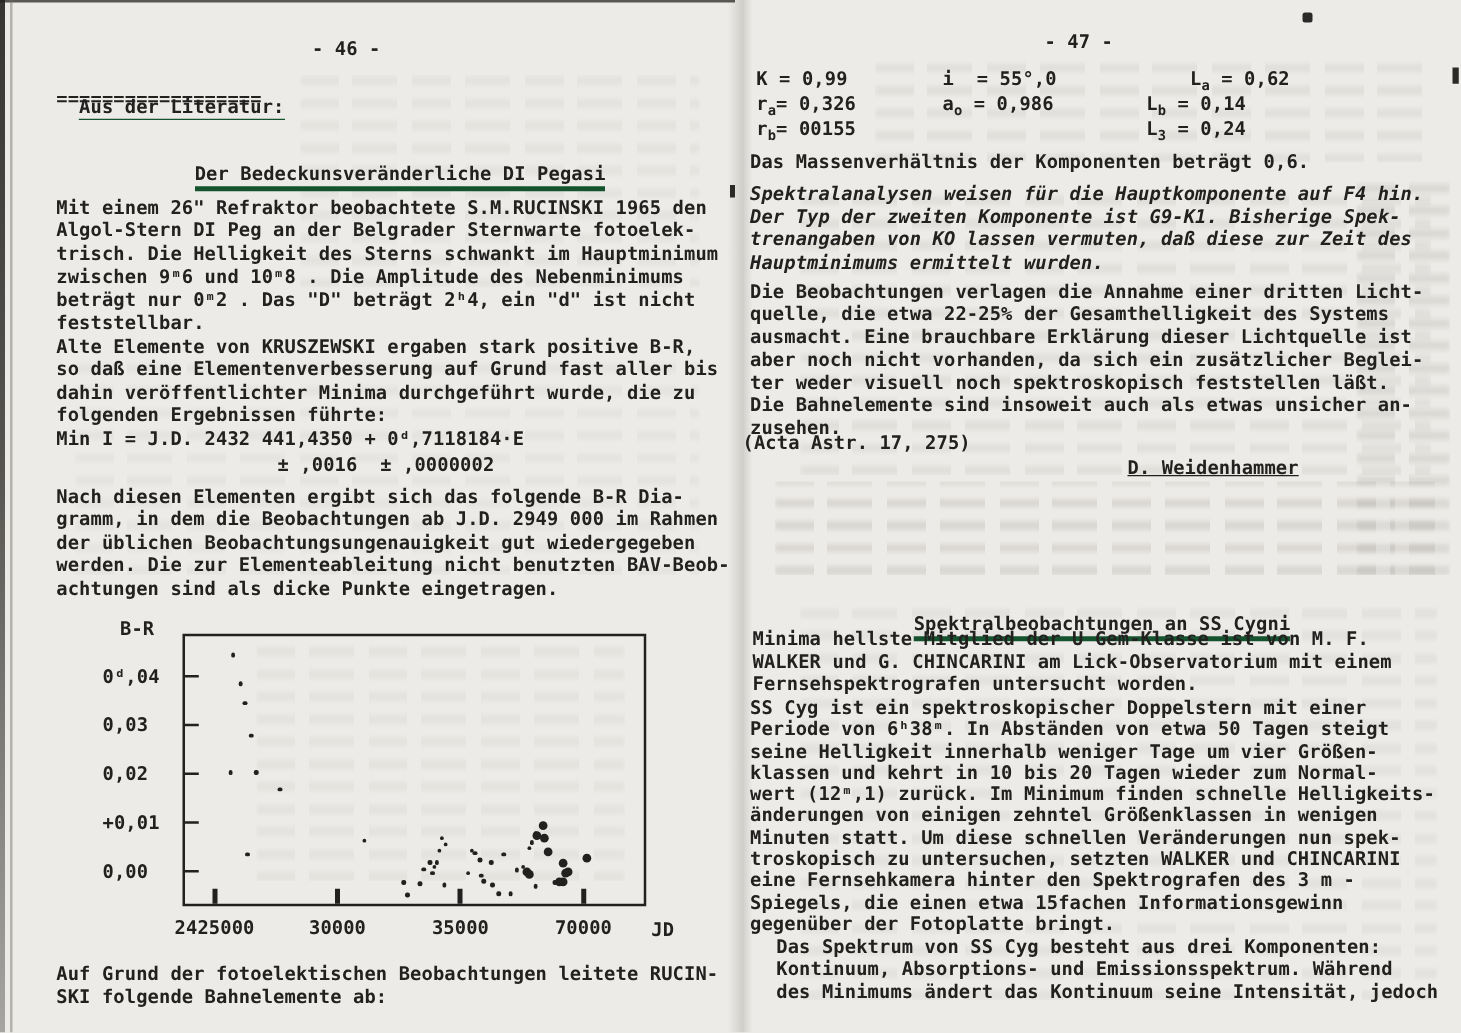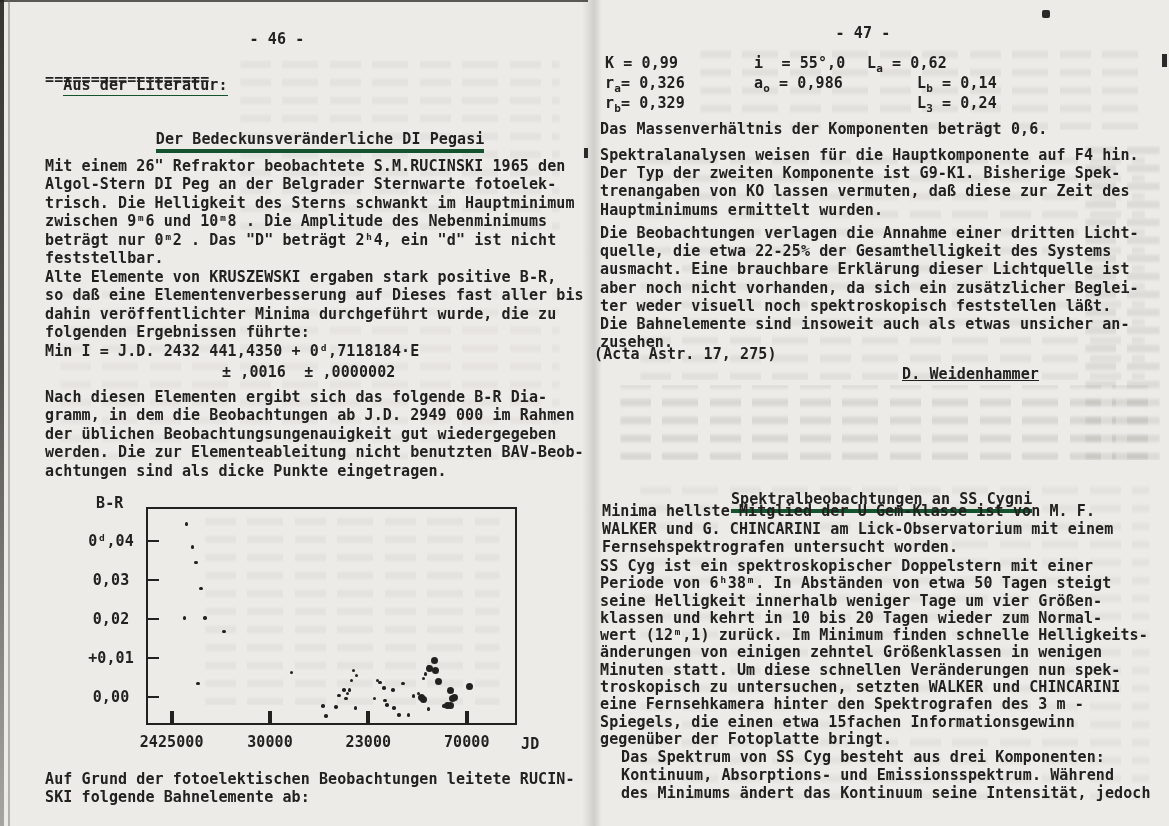--- a/index.html
+++ b/index.html
@@ -30,21 +30,21 @@
     background:linear-gradient(90deg,transparent,rgba(60,58,52,.10) 40%,rgba(60,58,52,.16) 60%,transparent);
   }
   .edge{position:absolute;z-index:5;pointer-events:none;}
   
   #chart{
     position:absolute;left:146px;top:507px;width:371px;height:218px;
     box-sizing:border-box;border:2px solid #222120;z-index:2;background:transparent;
   }
   .ytick{position:absolute;left:0;width:11px;height:2px;background:#222120;}
   .xtick{position:absolute;bottom:0;width:4px;height:12px;background:#222120;}
-  .ylab{position:absolute;left:-66px;width:58px;text-align:center;font-size:15px;letter-spacing:0.1px;}
+  .ylab{position:absolute;left:-66px;width:58px;text-align:left;font-size:15px;letter-spacing:0.1px;}
   .xlab{position:absolute;width:90px;text-align:center;font-size:15px;letter-spacing:0.1px;}
   .dot{position:absolute;width:3.5px;height:3.5px;border-radius:50%;background:#222120;}
   .dot-thick{position:absolute;width:7px;height:7px;border-radius:50%;background:#222120;}
   .axis-title{position:absolute;font-size:15px;letter-spacing:0.1px;z-index:3;}
   sub{font-size:11px;line-height:0;}
   .elemrow{position:absolute;font-size:15px;letter-spacing:0.1px;white-space:pre;z-index:2;}
   .speck{position:absolute;background:#2b2a28;z-index:4;}
 </style>
 </head>
 <body>
@@ -79,21 +79,21 @@
 </div>
 
 <div class="para" style="left:45px;top:157px;width:545px;">Mit einem 26" Refraktor beobachtete S.M.RUCINSKI 1965 den
 Algol-Stern DI Peg an der Belgrader Sternwarte fotoelek-
 trisch. Die Helligkeit des Sterns schwankt im Hauptminimum
 zwischen 9ᵐ6 und 10ᵐ8 . Die Amplitude des Nebenminimums
 beträgt nur 0ᵐ2 . Das "D" beträgt 2ʰ4, ein "d" ist nicht
 feststellbar.</div>
 
 <div class="para" style="left:45px;top:268px;width:545px;">Alte Elemente von KRUSZEWSKI ergaben stark positive B-R,
-so daß eine Elementenverbesserung auf Dieses fast aller bis
+so daß eine Elementenverbesserung auf Grund fast aller bis
 dahin veröffentlichter Minima durchgeführt wurde, die zu
 folgenden Ergebnissen führte:</div>
 
 <div class="para" style="left:45px;top:342px;width:545px;">Min I = J.D. 2432 441,4350 + 0ᵈ,7118184·E</div>
 <div class="para" style="left:222px;top:363px;width:300px;">± ,0016  ± ,0000002</div>
 
 <div class="para" style="left:45px;top:388px;width:550px;">Nach diesen Elementen ergibt sich das folgende B-R Dia-
 gramm, in dem die Beobachtungen ab J.D. 2949 000 im Rahmen
 der üblichen Beobachtungsungenauigkeit gut wiedergegeben
 werden. Die zur Elementeableitung nicht benutzten BAV-Beob-
@@ -111,21 +111,21 @@
       <div class="ylab" style="top: 101.124px;">0,02</div>
       <div class="ytick" style="top: 70.073px;"></div>
       <div class="ylab" style="top: 62.073px;">0,03</div>
       <div class="ytick" style="top: 31.0219px;"></div>
       <div class="ylab" style="top: 23.0219px;">0ᵈ,04</div>
       <div class="xtick" style="left: 21.6139px;"></div>
       <div class="xlab" style="left: -21.3861px; top: 224px;">2425000</div>
       <div class="xtick" style="left: 120.005px;"></div>
       <div class="xlab" style="left: 77.0054px; top: 224px;">30000</div>
       <div class="xtick" style="left: 218.397px;"></div>
-      <div class="xlab" style="left: 175.397px; top: 224px;">23000</div>
+      <div class="xlab" style="left: 175.397px; top: 224px;">35000</div>
       <div class="xtick" style="left: 316.788px;"></div>
       <div class="xlab" style="left: 273.788px; top: 224px;">70000</div>
       <div class="dot" style="left: 34.6548px; top: 107.203px;"></div>
       <div class="dot" style="left: 36.6227px; top: 13.4799px;"></div>
       <div class="dot" style="left: 42.5261px; top: 36.1296px;"></div>
       <div class="dot" style="left: 46.4618px; top: 51.75px;"></div>
       <div class="dot" style="left: 48.4296px; top: 172.808px;"></div>
       <div class="dot" style="left: 51.3814px; top: 77.9142px;"></div>
       <div class="dot" style="left: 55.317px; top: 107.203px;"></div>
       <div class="dot" style="left: 74.0114px; top: 120.87px;"></div>
@@ -175,30 +175,30 @@
     </div>
 </div>
 
 <div class="para" style="left:45px;top:770px;width:545px;">Auf Grund der fotoelektischen Beobachtungen leitete RUCIN-
 SKI folgende Bahnelemente ab:</div>
 
 <div class="para center" style="left:832px;top:24px;width:62px;">- 47 -</div>
 
 <div class="elemrow" style="left:605px;top:54px;"><span>K</span><sub></sub><span> = 0,99</span></div>
 <div class="elemrow" style="left:605px;top:74px;"><span>r</span><sub>a</sub><span>= 0,326</span></div>
-<div class="elemrow" style="left:605px;top:94px;"><span>r</span><sub>b</sub><span>= 0,329</span></div>
+<div class="elemrow" style="left:605px;top:94px;"><span>r</span><sub>b</sub><span>= 00155</span></div>
 <div class="elemrow" style="left:754px;top:54px;"><span>i</span><sub></sub><span>  = 55°,0</span></div>
 <div class="elemrow" style="left:754px;top:74px;"><span>a</span><sub>o</sub><span> = 0,986</span></div>
-<div class="elemrow" style="left:867px;top:54px;"><span>L</span><sub>a</sub><span> = 0,62</span></div>
+<div class="elemrow" style="left:952px;top:54px;"><span>L</span><sub>a</sub><span> = 0,62</span></div>
 <div class="elemrow" style="left:917px;top:74px;"><span>L</span><sub>b</sub><span> = 0,14</span></div>
 <div class="elemrow" style="left:917px;top:94px;"><span>L</span><sub>3</sub><span> = 0,24</span></div>
 
 <div class="para rp" style="left:600px;top:120px;width:555px;">Das Massenverhältnis der Komponenten beträgt 0,6.</div>
 
-<div class="para rp" style="left:600px;top:146px;width:555px;">Spektralanalysen weisen für die Hauptkomponente auf F4 hin.
+<div class="para rp" style="left:600px;top:146px;width:555px;font-style:italic;">Spektralanalysen weisen für die Hauptkomponente auf F4 hin.
 Der Typ der zweiten Komponente ist G9-K1. Bisherige Spek-
 trenangaben von KO lassen vermuten, daß diese zur Zeit des
 Hauptminimums ermittelt wurden.</div>
 
 <div class="para rp" style="left:600px;top:224px;width:555px;">Die Beobachtungen verlagen die Annahme einer dritten Licht-
 quelle, die etwa 22-25% der Gesamthelligkeit des Systems
 ausmacht. Eine brauchbare Erklärung dieser Lichtquelle ist
 aber noch nicht vorhanden, da sich ein zusätzlicher Beglei-
 ter weder visuell noch spektroskopisch feststellen läßt.
 Die Bahnelemente sind insoweit auch als etwas unsicher an-

